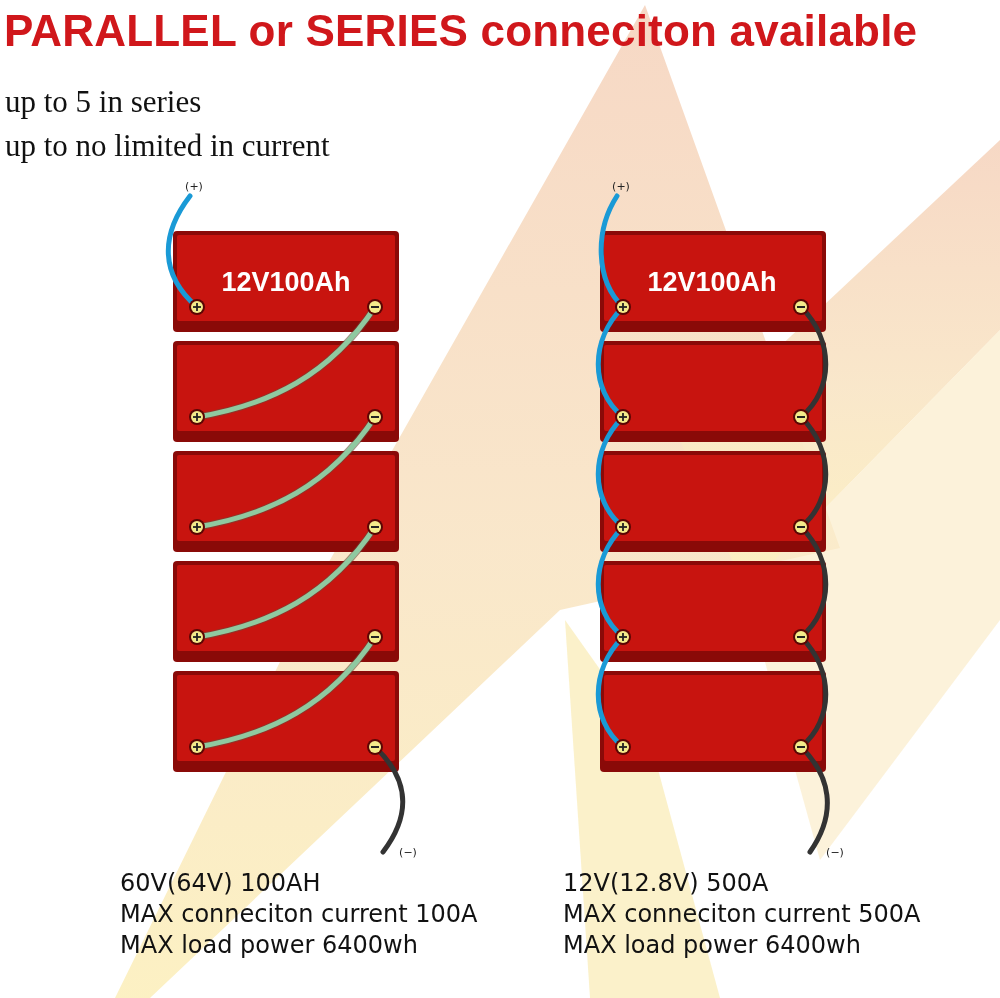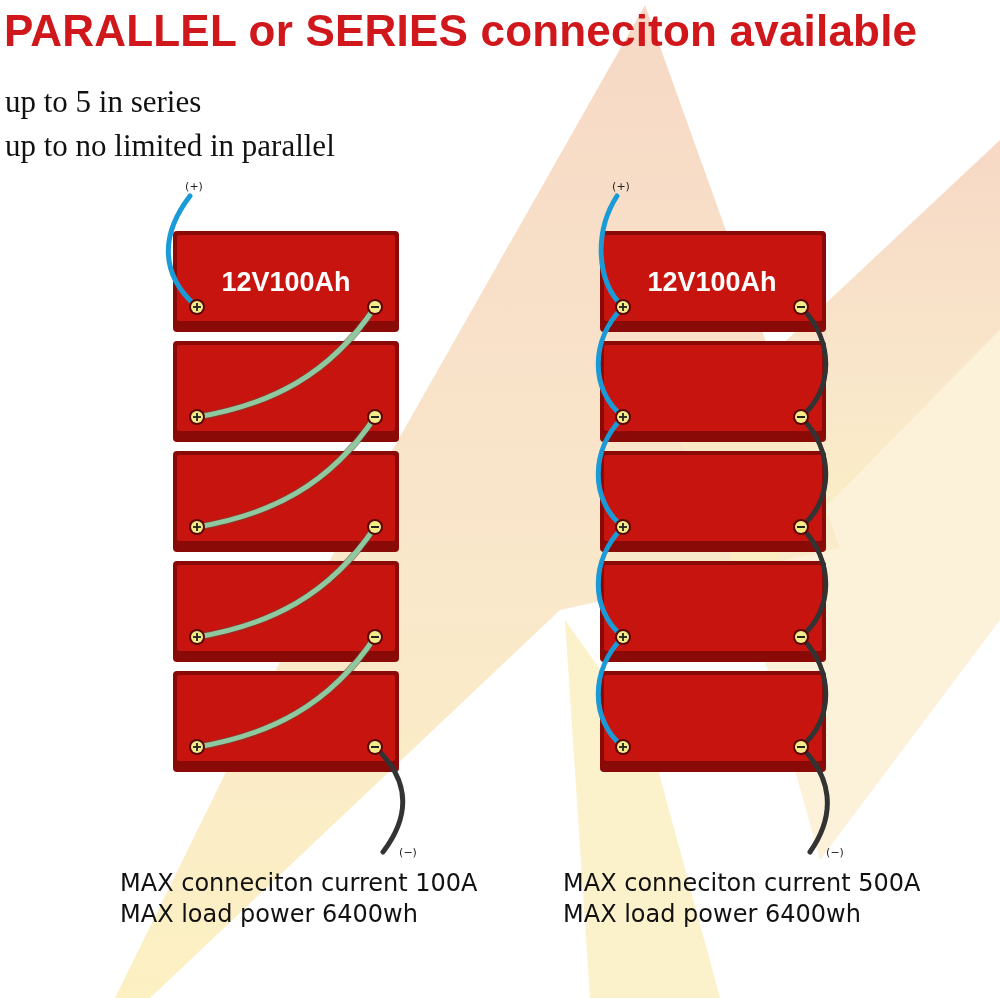--- a/index.html
+++ b/index.html
@@ -30,21 +30,21 @@
   <polygon points="645,5 840,548 560,610 150,998 115,998 330,560" fill="url(#ray)" opacity="0.95"></polygon>
 
   <polygon points="1000,140 1000,330 745,590 680,440" fill="url(#ray)" opacity="0.95"></polygon>
 
   <polygon points="565,620 650,740 720,998 590,998" fill="#fbefc4" opacity="0.9"></polygon>
   <polygon points="745,590 1000,330 1000,620 820,860" fill="#fbeccb" opacity="0.7"></polygon>
 </svg>
 
 <div class="title">PARALLEL or SERIES conneciton available</div>
 <div class="sub sub1">up to 5 in series</div>
-<div class="sub sub2">up to no limited in parallel</div>
+<div class="sub sub2">up to no limited in current</div>
 
 <svg class="diagram" viewBox="0 0 1000 998" xmlns="http://www.w3.org/2000/svg">
   <defs>
     <g id="batt">
       <rect x="0" y="0" width="226" height="101" rx="4" fill="#8a0a08"></rect>
       <rect x="4" y="4" width="218" height="86" rx="2" fill="#c8140f"></rect>
     </g>
     <g id="tplus">
       <circle r="8" fill="#5a0604"></circle>
       <circle r="6" fill="#f3ea8a"></circle>
@@ -125,20 +125,22 @@
       <use href="#tplus" x="623" y="747"></use>
         <use href="#tminus" x="801" y="747"></use>
     </g>
     <text x="712" y="291" text-anchor="middle" font-family="Liberation Sans, sans-serif" font-weight="bold" font-size="27" fill="#ffffff">12V100Ah</text>
     <text x="621" y="190" text-anchor="middle" font-family="DejaVu Sans, sans-serif" font-size="11" fill="#222">(+)</text>
     <text x="835" y="856" text-anchor="middle" font-family="DejaVu Sans, sans-serif" font-size="11" fill="#222">(−)</text>
   </g>
 </svg>
 
 <div class="specs specs-left">
+  <div>60V(64V) 100AH</div>
   <div>MAX conneciton current 100A</div>
   <div>MAX load power 6400wh</div>
 </div>
 
 <div class="specs specs-right">
+  <div>12V(12.8V) 500A</div>
   <div>MAX conneciton current 500A</div>
   <div>MAX load power 6400wh</div>
 </div>
 
 </body></html>

